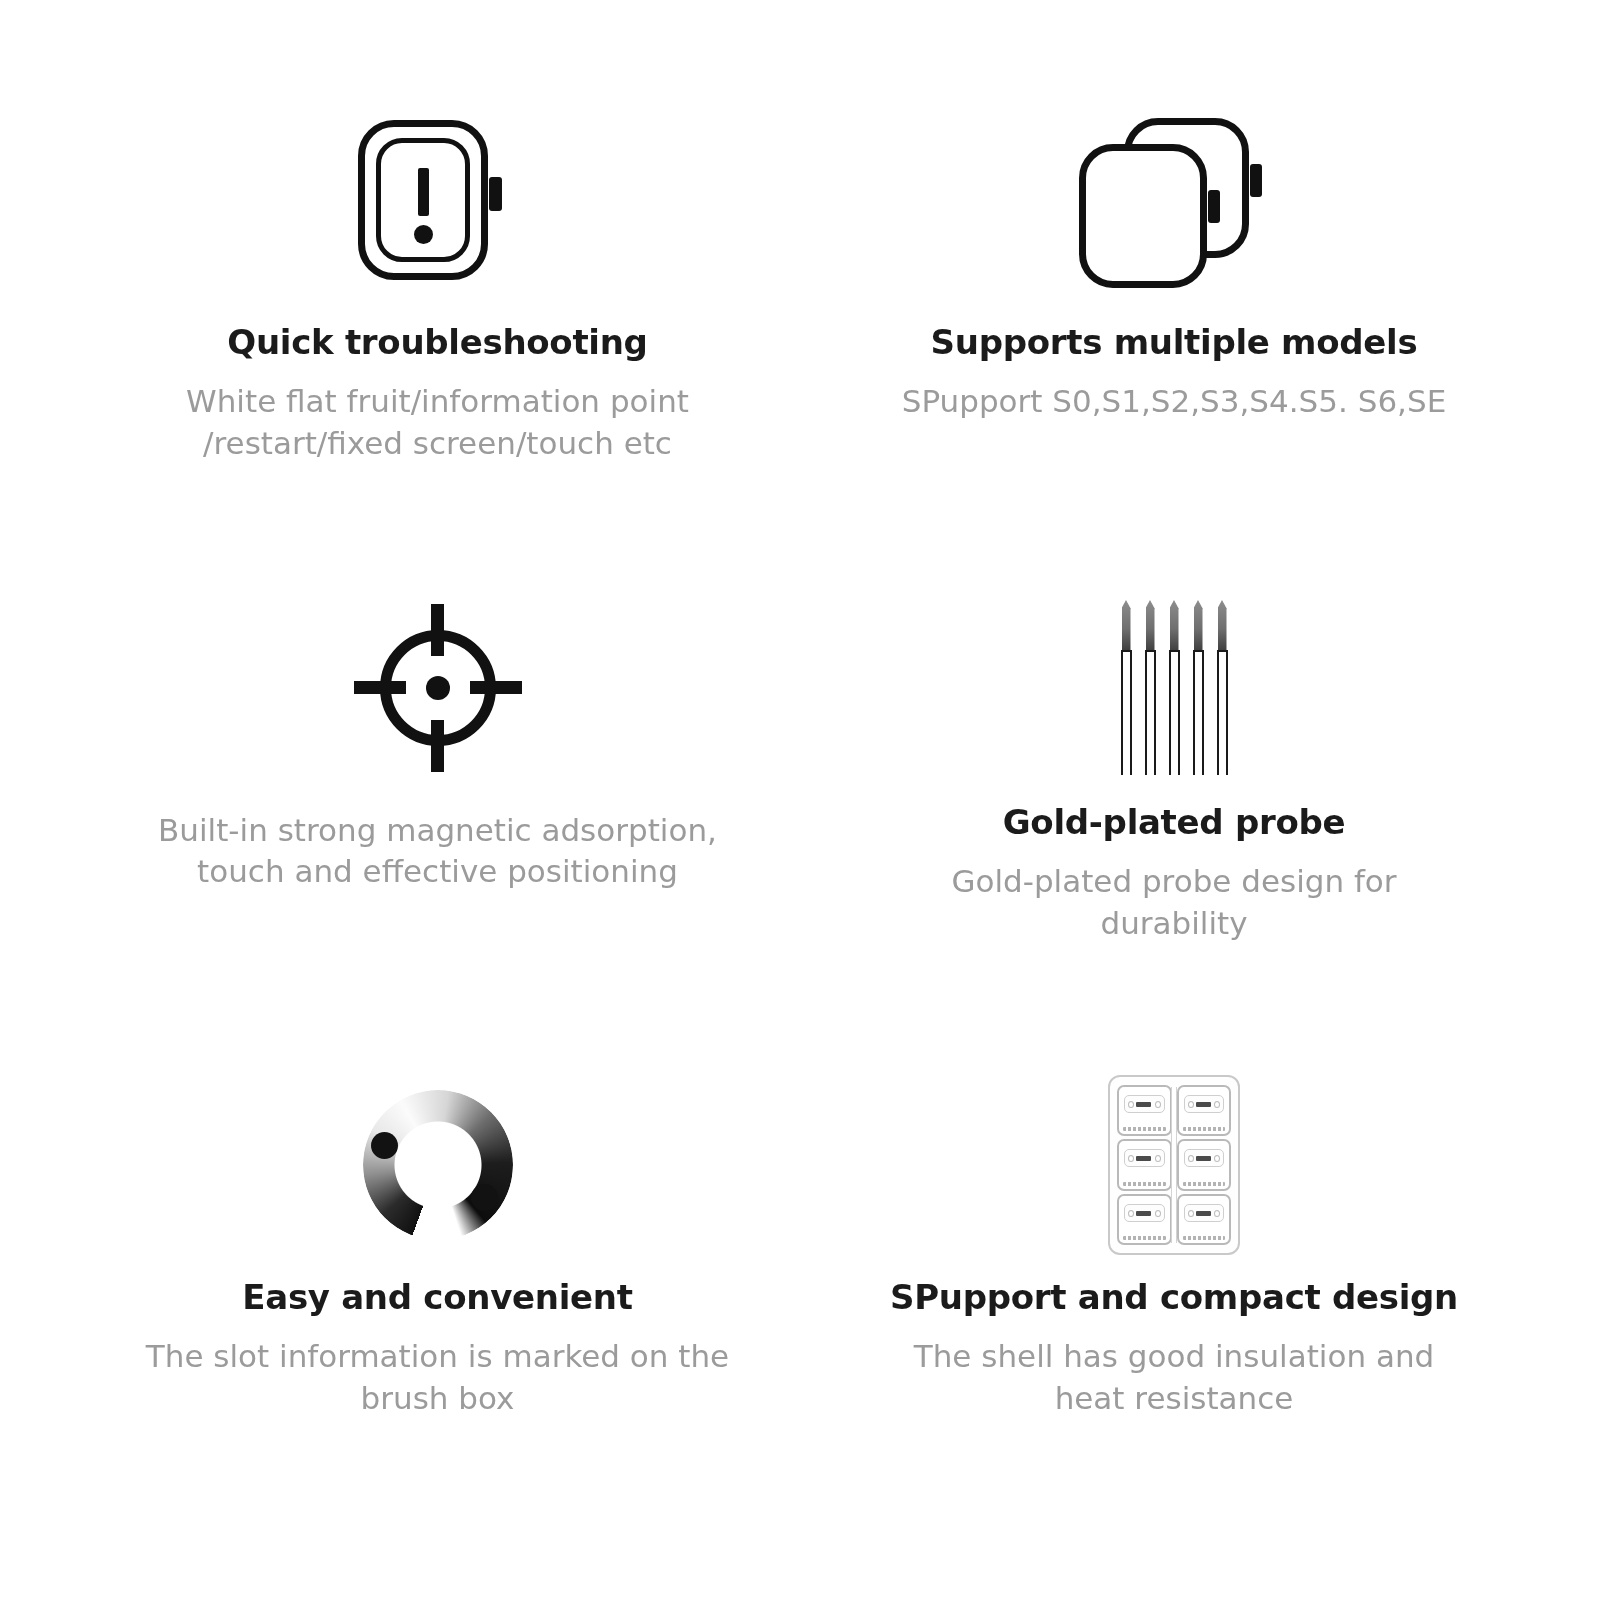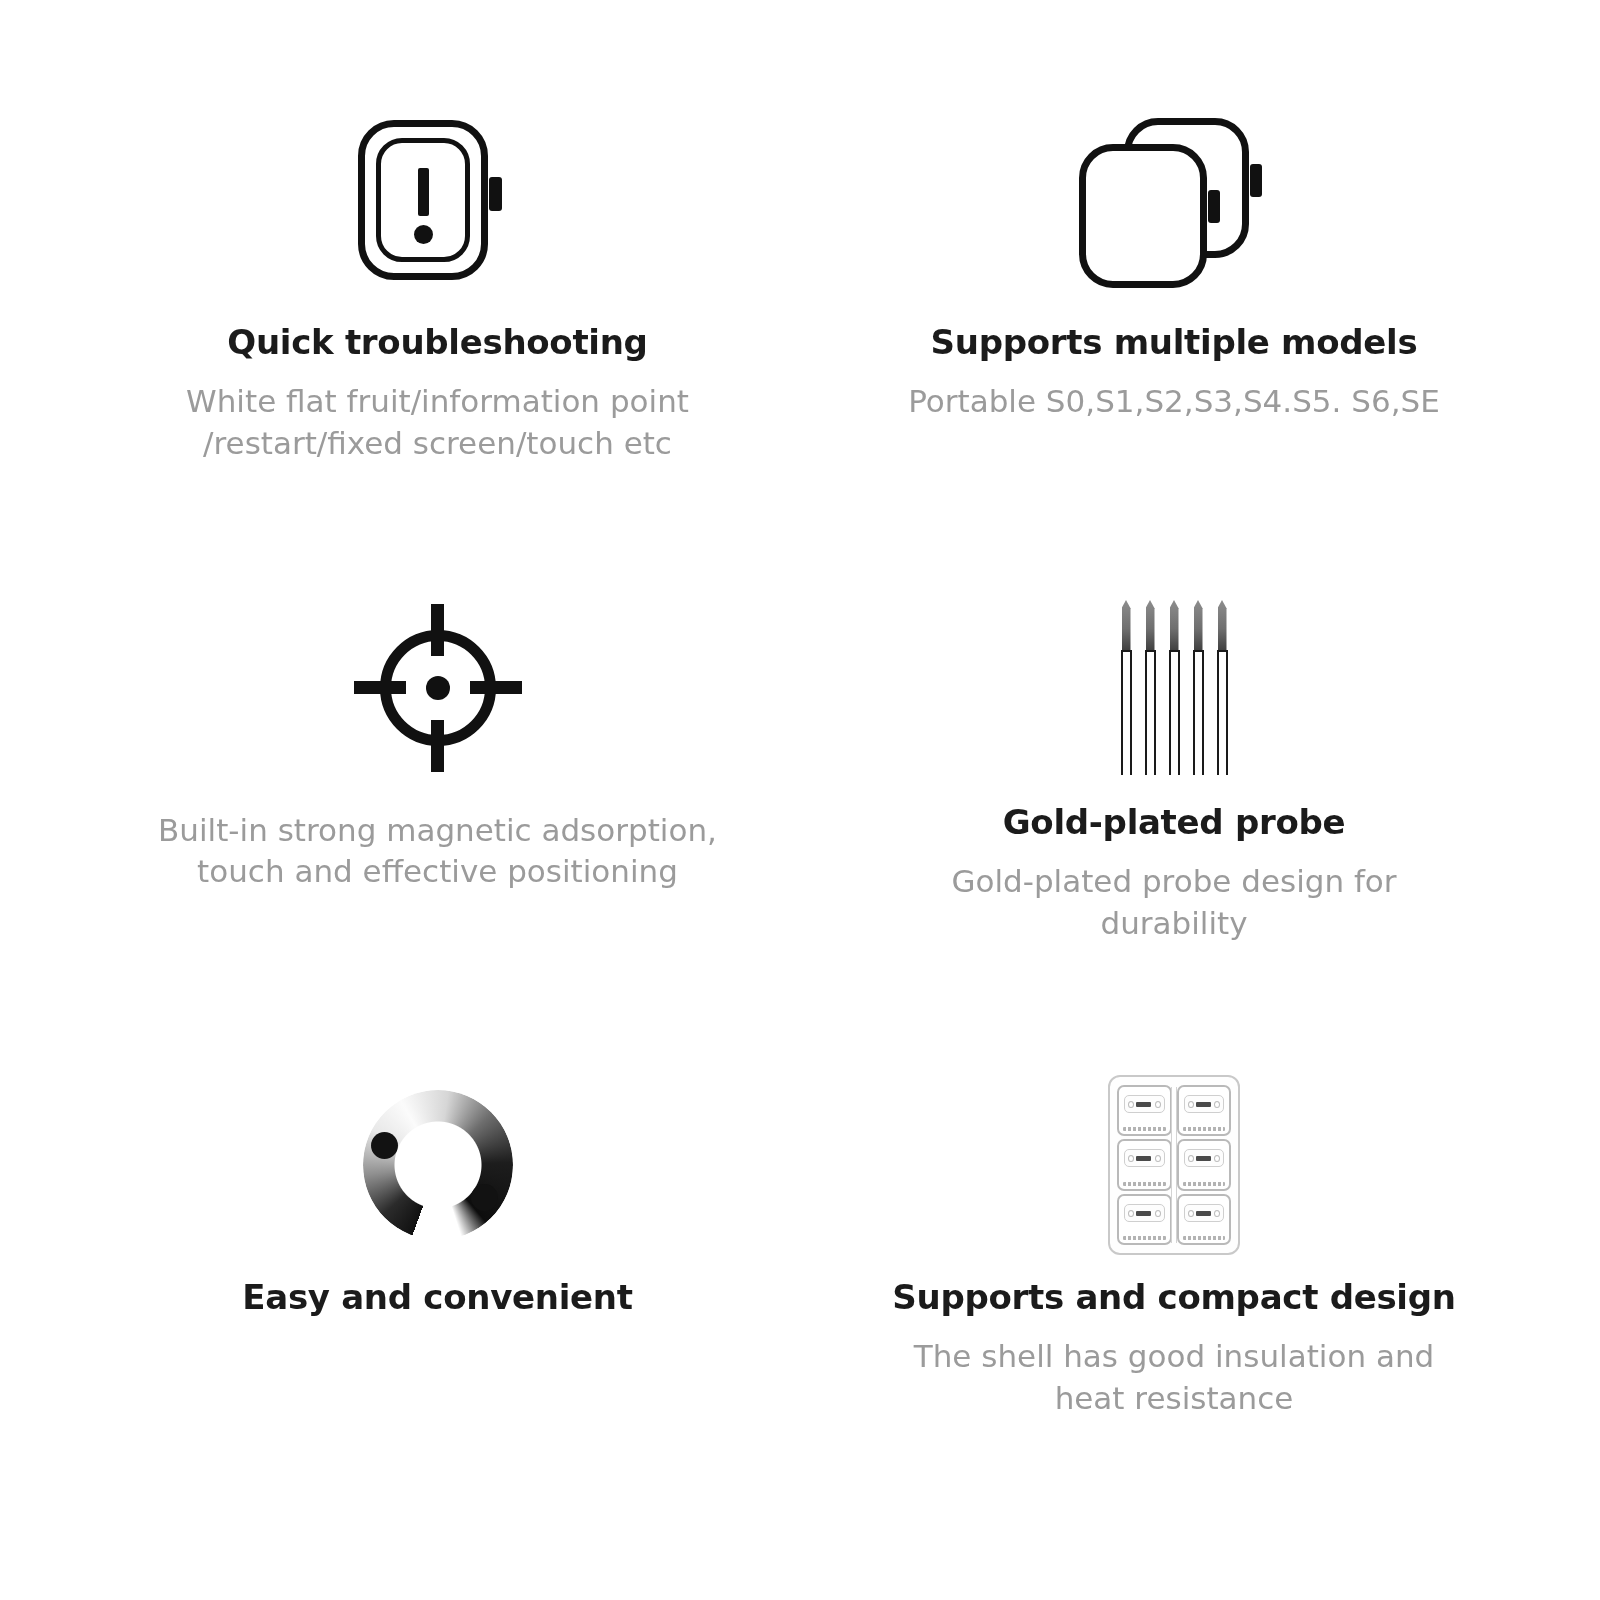--- a/index.html
+++ b/index.html
@@ -312,21 +312,21 @@
     <div class="feature-card col-right">
       <div class="icon-slot">
         <div class="icon-wrap watch-stack">
           <div class="w-back"></div>
           <div class="w-back-crown"></div>
           <div class="w-front"></div>
           <div class="w-front-crown"></div>
         </div>
       </div>
       <div class="card-title">Supports multiple models</div>
-      <div class="card-desc">Portable S0,S1,S2,S3,S4.S5. S6,SE</div>
+      <div class="card-desc">SPupport S0,S1,S2,S3,S4.S5. S6,SE</div>
     </div>
 
     <div class="feature-card col-left">
       <div class="icon-slot row-2">
         <div class="icon-wrap crosshair">
           <div class="ch-ring"></div>
           <div class="ch-tick t"></div>
           <div class="ch-tick b"></div>
           <div class="ch-tick l"></div>
           <div class="ch-tick r"></div>
@@ -367,20 +367,21 @@
 
     <div class="feature-card col-left">
       <div class="icon-slot row-3">
         <div class="icon-wrap spinner">
           <div class="spin-ring"></div>
           <div class="spin-cap a"></div>
           <div class="spin-cap b"></div>
         </div>
       </div>
       <div class="card-title">Easy and convenient</div>
+      <div class="card-desc">The slot information is marked on the brush box</div>
     </div>
 
     <div class="feature-card col-right">
       <div class="icon-slot row-3">
         <div class="icon-wrap tray">
           <div class="tray-shell"></div>
           <div class="tray-grid">
             <div class="tray-cell">
               <div class="cell-chip">
                 <div class="chip-hole lh"></div>
@@ -426,18 +427,18 @@
                 <div class="chip-hole lh"></div>
                 <div class="chip-bar"></div>
                 <div class="chip-hole rh"></div>
               </div>
               <div class="cell-label"></div>
             </div>
           </div>
           <div class="tray-spine"></div>
         </div>
       </div>
-      <div class="card-title">Supports and compact design</div>
+      <div class="card-title">SPupport and compact design</div>
       <div class="card-desc">The shell has good insulation and heat resistance</div>
     </div>
 
   </div>
 </div>
 
 </body></html>

